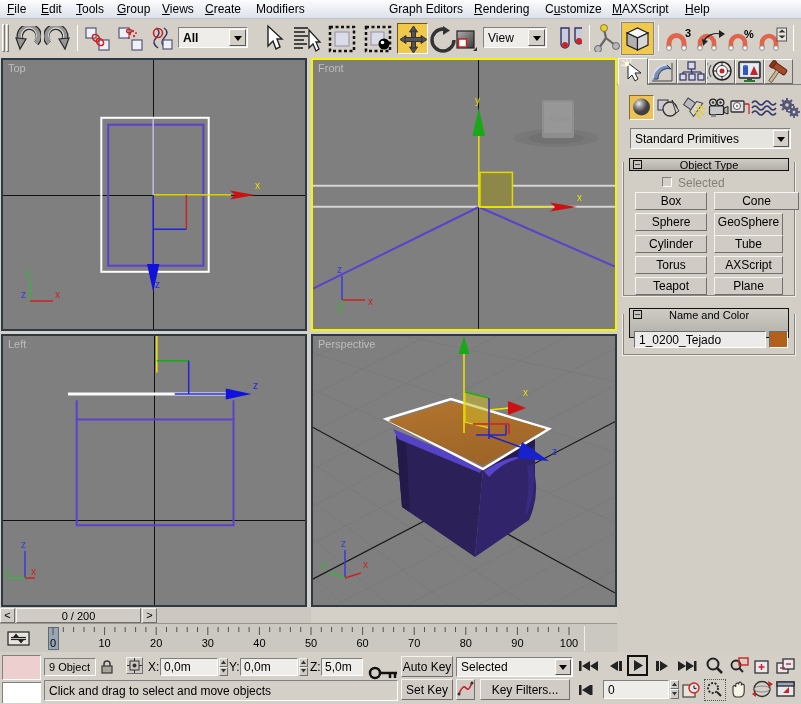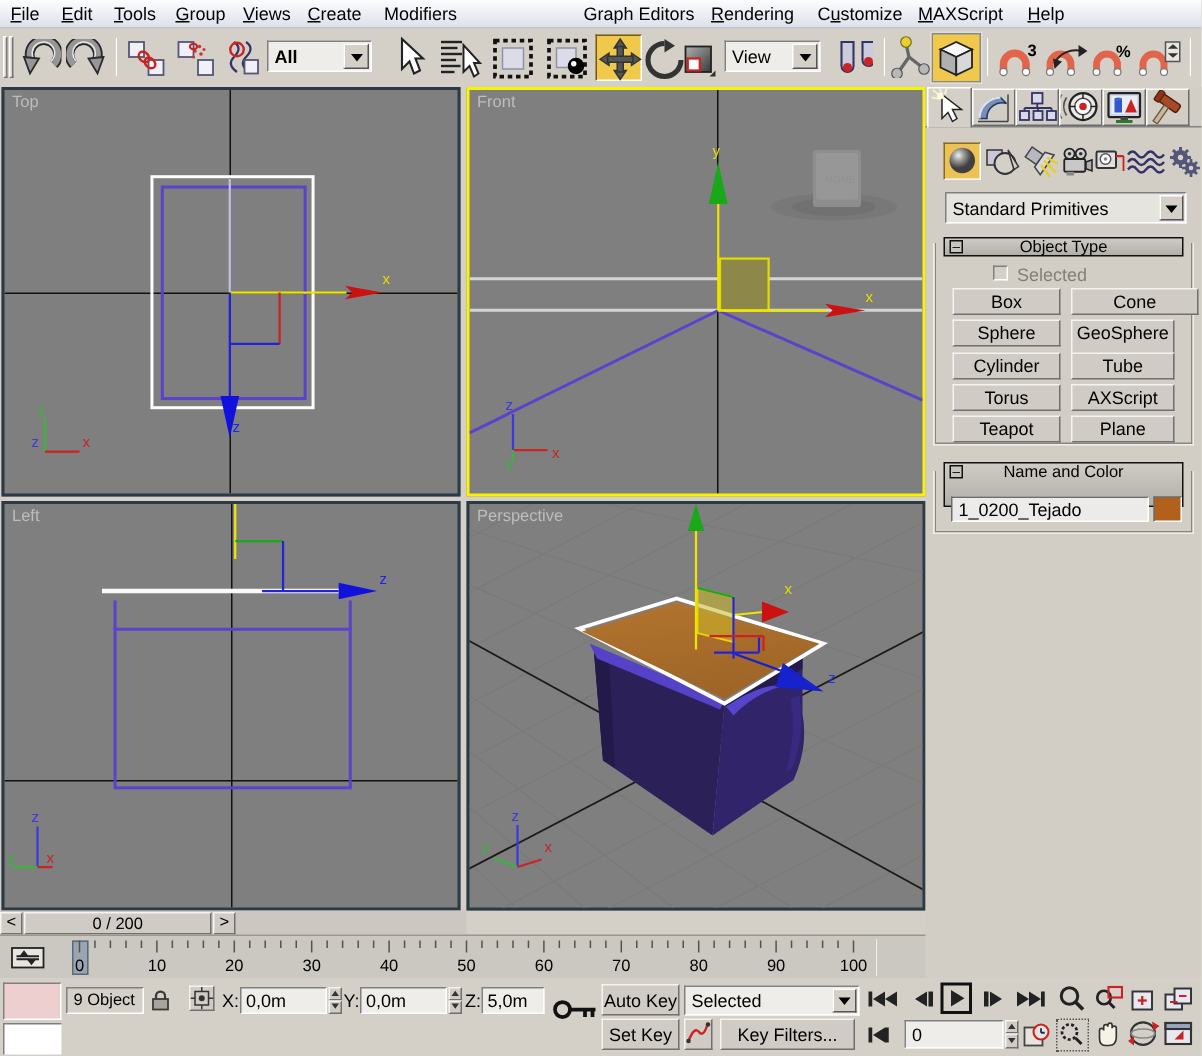--- a/index.html
+++ b/index.html
@@ -657,20 +657,21 @@
     </div>
 <span class="abs" style="left:310px;top:8px;font-size:12px;">Z:</span>
 <div class="abs sunken" style="left:321px;top:6px;width:42px;height:18px;background:#eeede9;font-size:12px;padding:1px 0 0 3px;">5,0m</div>
 <div class="abs" style="left:368px;top:13px;"><svg width="30" height="18">
         <circle cx="7" cy="8" r="5" fill="none" stroke="#111" stroke-width="2.5"></circle>
         <line x1="12" y1="8" x2="29" y2="8" stroke="#111" stroke-width="2.5"></line>
         <line x1="22" y1="8" x2="22" y2="13" stroke="#111" stroke-width="2.5"></line>
         <line x1="27" y1="8" x2="27" y2="13" stroke="#111" stroke-width="2.5"></line>
       </svg></div>
 
+<div class="abs" style="left:44px;top:28px;width:354px;height:21px;border-top:1px solid #808080;border-left:1px solid #808080;border-right:1px solid #fff;border-bottom:1px solid #fff;font-size:12px;padding:3px 0 0 4px;">Click and drag to select and move objects</div>
 
 <div class="btn" style="left:401px;top:4px;width:52px;height:21px;line-height:20px;font-size:12px;">Auto Key</div>
 <div class="btn" style="left:401px;top:27px;width:52px;height:21px;line-height:20px;font-size:12px;">Set Key</div>
 <div class="abs" style="left:456px;top:5px;width:117px;height:20px;border-top:1px solid #808080;border-left:1px solid #808080;border-right:1px solid #fff;border-bottom:1px solid #fff;background:#eeede9;">
  <span class="abs" style="left:4px;top:2px;font-size:12px;">Selected</span>
  <div class="abs" style="right:1px;top:1px;width:16px;height:16px;background:#d4d0c8;border-top:1px solid #fff;border-left:1px solid #fff;border-right:1px solid #555;border-bottom:1px solid #555;"><svg width="14" height="14">
           <polygon points="3,5 11,5 7,10" fill="#000"></polygon>
         </svg></div>
 </div>
 <div class="abs btn" style="left:456px;top:27px;width:19px;height:21px;"><svg width="17" height="19">

